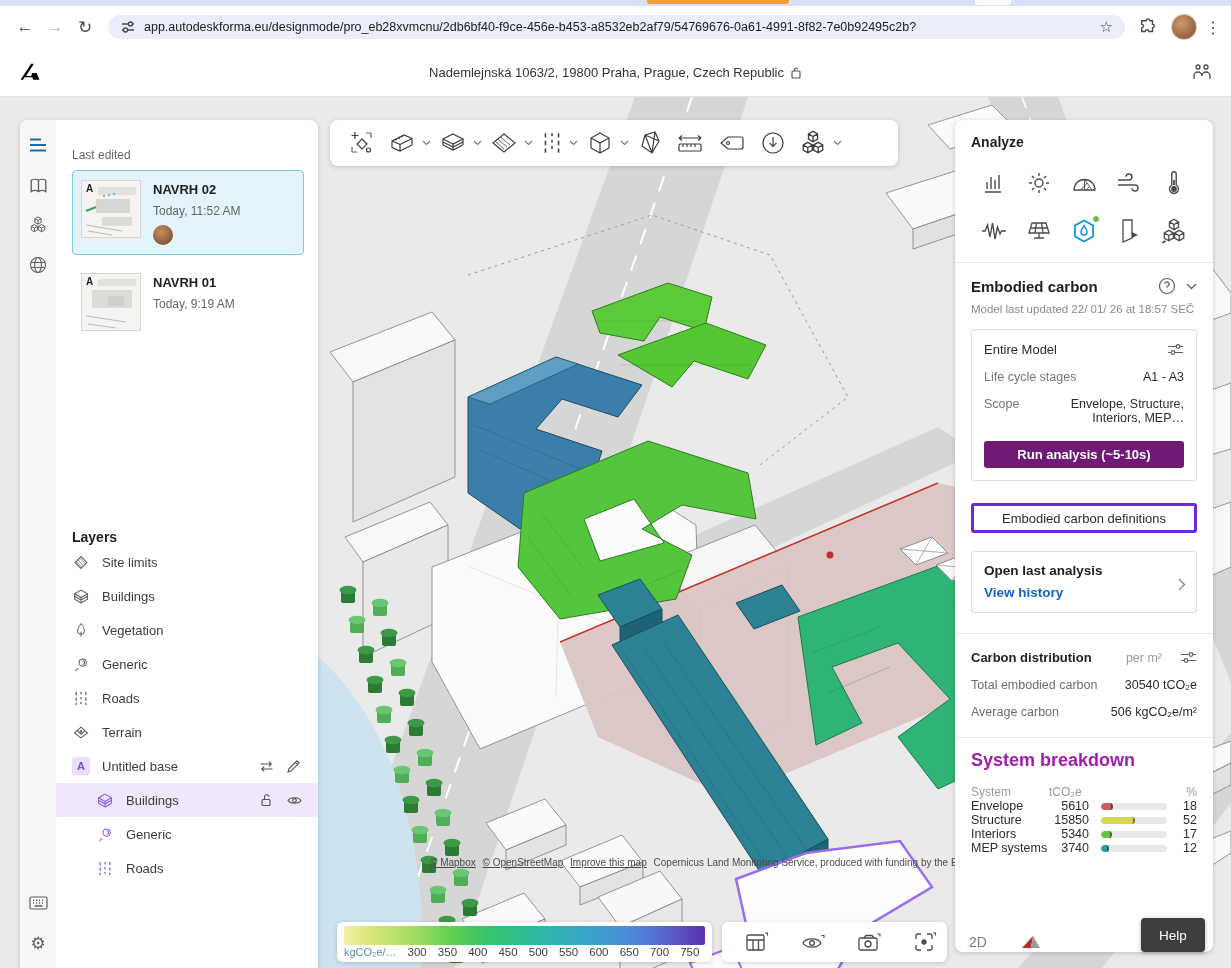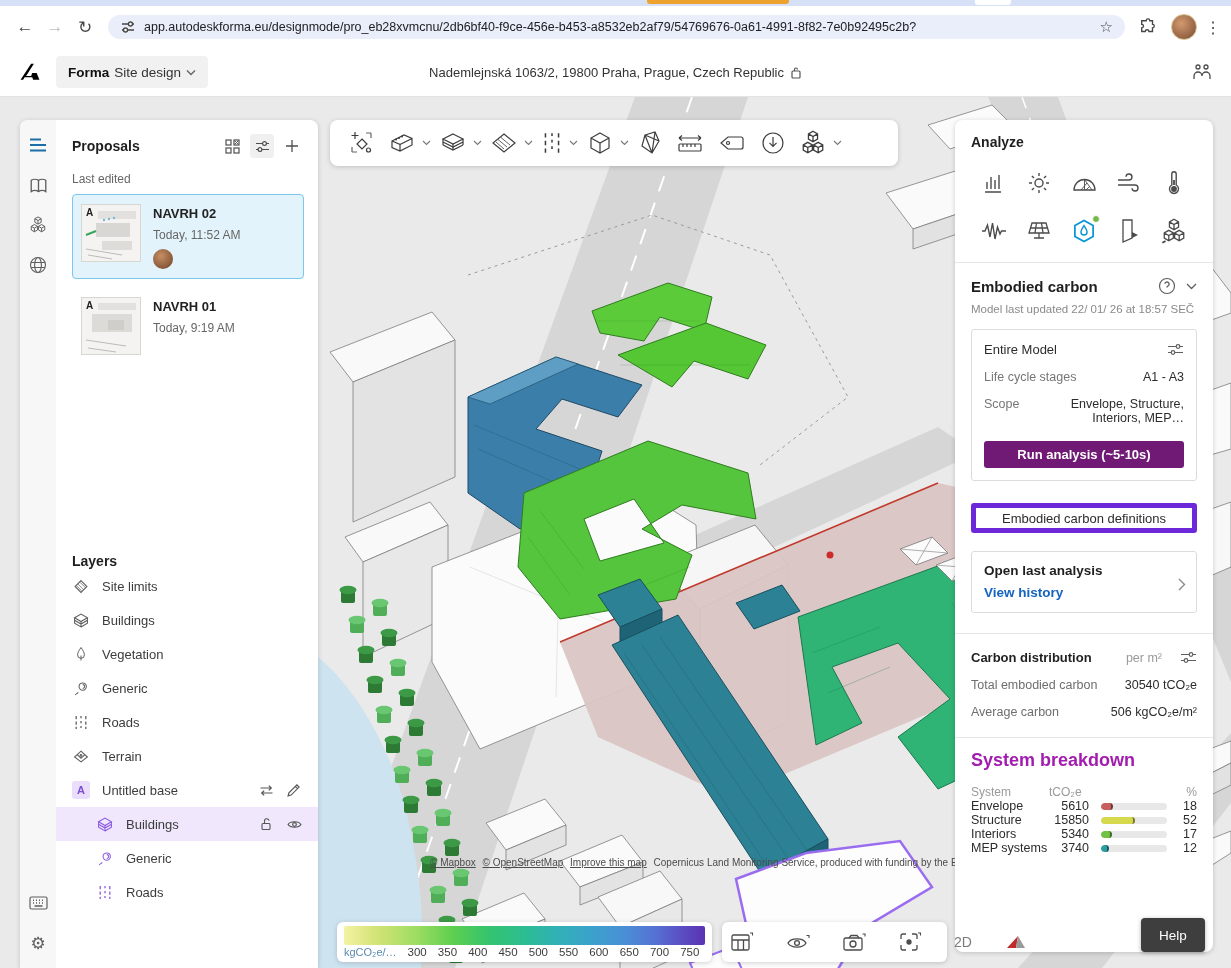--- a/index.html
+++ b/index.html
@@ -87,21 +87,21 @@
   .sec-head .t { font-size:15px; font-weight:700; color:#1f1f1f; flex:1; }
   .q-ico,.chev-ico { color:#5f5f5f; display:flex; margin-left:10px; cursor:pointer; }
   .updated { font-size:11.5px; color:#8a8a8a; margin-top:8px; }
   .settings-card { border:1px solid #dcdcdc; border-radius:3px; margin-top:14px; padding:12px; }
   .sc-row1 { display:flex; align-items:center; }
   .sc-title { font-size:13px; color:#2c2c2c; flex:1; }
   .kv { display:flex; font-size:12.5px; margin-top:13px; }
   .kv .k { color:#767676; flex:0 0 auto; }
   .kv .v { color:#2c2c2c; margin-left:auto; text-align:right; max-width:150px; }
   .run-btn { margin-top:16px; width:100%; height:27px; background:#701a75; border:none; border-radius:3px; color:#fff; font-size:13px; font-weight:700; font-family:inherit; cursor:pointer; }
-  .def-btn { margin-top:22px; width:100%; height:30px; background:#fff; border:5px solid #6d28d9; border-radius:3px; font-size:13px; color:#2c2c2c; font-family:inherit; cursor:pointer; }
+  .def-btn { margin-top:22px; width:100%; height:30px; background:#fff; border:3px solid #6d28d9; border-radius:3px; font-size:13px; color:#2c2c2c; font-family:inherit; cursor:pointer; }
   .last-card { border:1px solid #dcdcdc; border-radius:3px; margin-top:18px; padding:11px 12px; position:relative; cursor:pointer; }
   .last-title { font-size:13.5px; font-weight:700; color:#1f1f1f; }
   .view-link { font-size:13.5px; font-weight:700; color:#1464c0; margin-top:7px; display:inline-block; cursor:pointer; }
   .last-chev { position:absolute; right:10px; top:26px; color:#8a8a8a; }
   .dist-head { display:flex; align-items:center; margin-top:16px; }
   .dist-head .t { font-size:13px; font-weight:700; color:#1f1f1f; flex:1; }
   .dist-head .per { font-size:12.5px; color:#9a9a9a; margin-right:8px; }
   .dist-row { display:flex; font-size:12.5px; margin-top:13px; }
   .dist-row .k { color:#6e6e6e; }
   .dist-row .v { margin-left:auto; color:#2c2c2c; }
@@ -113,21 +113,21 @@
   .bd-track { flex:1; height:7px; background:#e8e8e8; border-radius:4px; margin:0 10px 0 12px; overflow:hidden; }
   .bd-fill { height:7px; border-radius:4px; border-right:2px solid rgba(0,0,0,.45); }
   .bd-pct { width:20px; text-align:right; flex:0 0 auto; }
 
   
   .legend-card { left:337px; top:922px; width:375px; height:40px; border-radius:6px; padding:4px 7px 12px; }
   .legend-grad { height:19px; border-radius:2px; background:linear-gradient(90deg,#f4f2a2,#d3e376 9%,#9edd62 20%,#5ecf4f 30%,#35c46d 40%,#2cbd92 50%,#2fb2b2 58%,#3aa3cb 68%,#4a8ed6 78%,#5572d4 86%,#5b50c4 93%,#5a32b2); }
   .legend-labels { display:flex; align-items:center; font-size:11.5px; margin-top:1px; }
   .legend-unit { width:58px; color:#5b8bb0; font-size:11px; flex:0 0 auto; }
   .legend-tick { width:30.3px; text-align:center; color:#3c3c3c; flex:0 0 auto; }
-  .controls-card { left:722px; top:922px; width:225px; height:40px; border-radius:6px; display:flex; align-items:center; justify-content:space-around; padding:0 8px;gap:32px; }
+  .controls-card { left:722px; top:922px; width:225px; height:40px; border-radius:6px; display:flex; align-items:center; justify-content:space-around; padding:0 23px;gap:32px; }
   .mc-btn { display:flex; align-items:center; justify-content:center; color:#4b4b4b; cursor:pointer; }
   .mc-2d { font-size:14px; color:#7c7c7c; cursor:pointer; }
 
   .help-btn { position:absolute; left:1141px; top:918px; width:64px; height:34px; background:#3e3e3e; color:#fff; border:none; border-radius:4px; font-size:13.5px; font-family:inherit; cursor:pointer; box-shadow:0 1px 4px rgba(0,0,0,.3); }
 
   svg.ic { display:block; }
 </style>
 </head>
 <body>
 
@@ -156,27 +156,20 @@
       </svg>
   </span>
   <span class="avatar-b"></span>
   <span class="kebab">⋮</span>
 </div>
 
 <div class="app-header">
   <svg class="logo" viewBox="0 0 20 18">
       <path d="M1.5,16 L11,1.5 H13.5 L6.5,12.5 H11 L12,10 H16 L18.5,16 H12.8 L12,13.8 H5.2 L3.8,16 Z" fill="#000"></path>
     </svg>
-  <div class="product-pill">
-    <b>Forma</b>
-    <span class="mode">Site design</span>
-    <svg class="ic" width="10" height="7" viewBox="0 0 10 7" fill="none" stroke="#666" stroke-width="1.4">
-        <path d="M1 1.5 L5 5.5 L9 1.5"></path>
-      </svg>
-  </div>
   <div class="address-wrap">
     <span>Nademlejnská 1063/2, 19800 Praha, Prague, Czech Republic</span><span class="share">
       <svg class="ic" width="12" height="13" viewBox="0 0 12 13" fill="none" stroke="#555" stroke-width="1.2">
           <rect x="2" y="5" width="8" height="7" rx="1"></rect>
           <path d="M4.5 5 V3.5 a1.5 1.5 0 0 1 3 0"></path>
         </svg>
     </span>
   </div>
   <span class="collab">
     <svg class="ic" width="22" height="20" viewBox="0 0 22 20" fill="none" stroke="#4b4b4b" stroke-width="1.3">
@@ -355,44 +348,20 @@
     <span class="rail-spacer"></span>
     <span class="rail-btn">
       <svg class="ic" width="19" height="14" viewBox="0 0 19 14" fill="none" stroke="currentColor" stroke-width="1.2">
           <rect x="1" y="1" width="17" height="12" rx="1.5"></rect>
           <path d="M4 4.2 h1 M7 4.2 h1 M10 4.2 h1 M13 4.2 h1 M4 7 h1 M7 7 h1 M10 7 h1 M13 7 h1 M5.5 10 h8" stroke-width="1.4"></path>
         </svg>
     </span>
     <span class="rail-btn" style="font-size:17px; margin-bottom:2px;">⚙</span>
   </div>
   <div class="panel-body">
-    <div class="panel-head">
-      <span class="panel-title">Proposals</span>
-      <span class="ph-ico">
-        <svg class="ic" width="15" height="15" viewBox="0 0 15 15" fill="none" stroke="currentColor" stroke-width="1.2">
-            <rect x="1" y="1" width="5" height="5"></rect>
-            <rect x="9" y="1" width="5" height="5"></rect>
-            <rect x="1" y="9" width="5" height="5"></rect>
-            <rect x="9" y="9" width="5" height="5"></rect>
-            <path d="M10 2 L13 5 M13 2 L10 5" stroke-width="0.9"></path>
-          </svg>
-      </span>
-      <span class="ph-ico boxed">
-        <svg class="ic" width="15" height="13" viewBox="0 0 15 13" fill="none" stroke="currentColor" stroke-width="1.2">
-            <path d="M1 3.5 H14 M1 9.5 H14"></path>
-            <circle cx="9.5" cy="3.5" r="1.9" fill="#fff"></circle>
-            <circle cx="5" cy="9.5" r="1.9" fill="#fff"></circle>
-          </svg>
-      </span>
-      <span class="ph-ico">
-        <svg class="ic" width="14" height="14" viewBox="0 0 14 14" fill="none" stroke="currentColor" stroke-width="1.3">
-            <path d="M7 1 V13 M1 7 H13"></path>
-          </svg>
-      </span>
-    </div>
     <div class="sort-label">Last edited</div>
 
     <div class="prop-card selected">
       <div class="thumb">
         <svg class="ic" width="58" height="56" viewBox="0 0 58 56">
             <rect width="58" height="56" fill="#f4f3f1"></rect>
             <rect x="16" y="6" width="38" height="8" fill="#e2e1de"></rect>
             <rect x="14" y="18" width="34" height="14" fill="#d8d7d4"></rect>
             <rect x="20" y="36" width="30" height="9" fill="#dddcd9"></rect>
             <path d="M4 30 L14 26" stroke="#3aa55c" stroke-width="2"></path>

